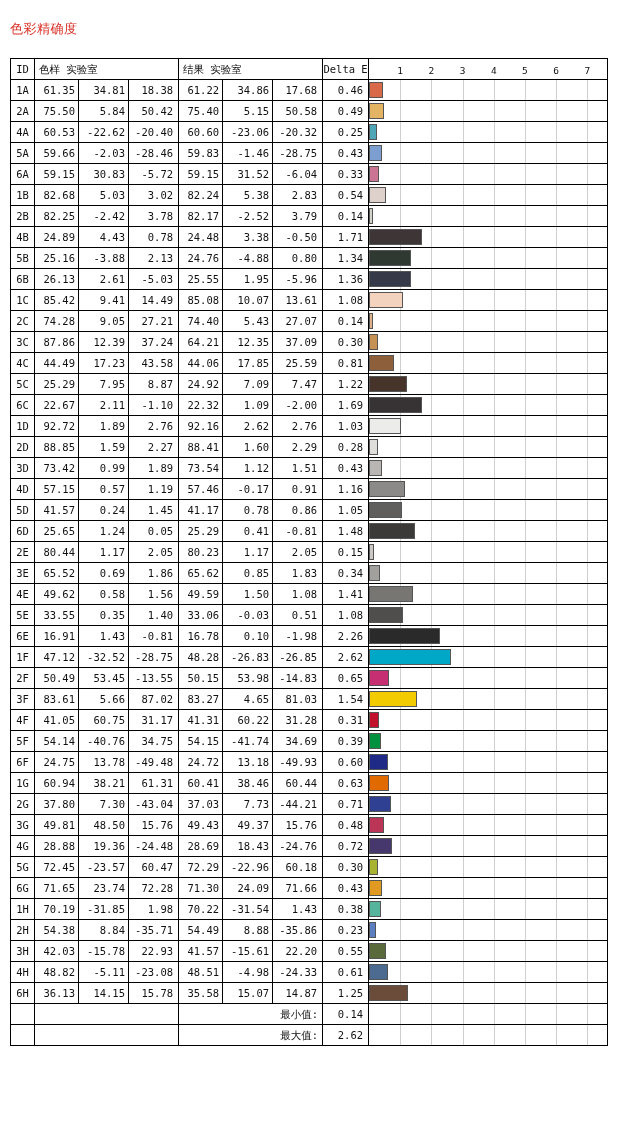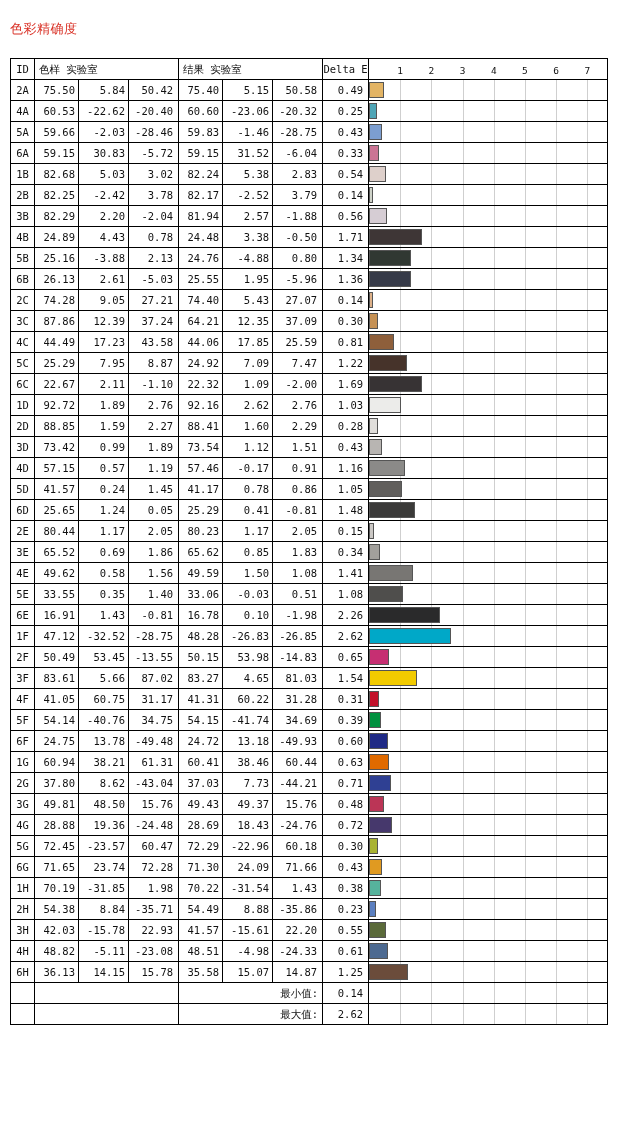--- a/index.html
+++ b/index.html
@@ -113,20 +113,42 @@
                 <span style="left: 124.737px;">4</span>
                 <span style="left: 155.921px;">5</span>
                 <span style="left: 187.105px;">6</span>
                 <span style="left: 218.289px;">7</span>
               </div>
           </td>
         </tr>
       </thead>
       <tbody id="tbody">
           <tr>
+            <td class="c-id">1A</td>
+            <td class="c-l1">61.35</td>
+            <td class="c-a1">34.81</td>
+            <td class="c-b1">18.38</td>
+            <td class="c-l2">61.22</td>
+            <td class="c-a2">34.86</td>
+            <td class="c-b2">17.68</td>
+            <td class="c-de">0.46</td>
+            <td class="barcell">
+              <div class="grid">
+                <i style="left: 31.1842px;"></i>
+                <i style="left: 62.3684px;"></i>
+                <i style="left: 93.5526px;"></i>
+                <i style="left: 124.737px;"></i>
+                <i style="left: 155.921px;"></i>
+                <i style="left: 187.105px;"></i>
+                <i style="left: 218.289px;"></i>
+              </div>
+              <div class="bar" style="width: 14.3447px; background: rgb(216, 106, 74);"></div>
+            </td>
+          </tr>
+          <tr>
             <td class="c-id">2A</td>
             <td class="c-l1">75.50</td>
             <td class="c-a1">5.84</td>
             <td class="c-b1">50.42</td>
             <td class="c-l2">75.40</td>
             <td class="c-a2">5.15</td>
             <td class="c-b2">50.58</td>
             <td class="c-de">0.49</td>
             <td class="barcell">
               <div class="grid">
@@ -245,42 +267,20 @@
                 <i style="left: 93.5526px;"></i>
                 <i style="left: 124.737px;"></i>
                 <i style="left: 155.921px;"></i>
                 <i style="left: 187.105px;"></i>
                 <i style="left: 218.289px;"></i>
               </div>
               <div class="bar" style="width: 4.36579px; background: rgb(207, 211, 201);"></div>
             </td>
           </tr>
           <tr>
-            <td class="c-id">3B</td>
-            <td class="c-l1">82.29</td>
-            <td class="c-a1">2.20</td>
-            <td class="c-b1">-2.04</td>
-            <td class="c-l2">81.94</td>
-            <td class="c-a2">2.57</td>
-            <td class="c-b2">-1.88</td>
-            <td class="c-de">0.56</td>
-            <td class="barcell">
-              <div class="grid">
-                <i style="left: 31.1842px;"></i>
-                <i style="left: 62.3684px;"></i>
-                <i style="left: 93.5526px;"></i>
-                <i style="left: 124.737px;"></i>
-                <i style="left: 155.921px;"></i>
-                <i style="left: 187.105px;"></i>
-                <i style="left: 218.289px;"></i>
-              </div>
-              <div class="bar" style="width: 17.4632px; background: rgb(214, 205, 212);"></div>
-            </td>
-          </tr>
-          <tr>
             <td class="c-id">4B</td>
             <td class="c-l1">24.89</td>
             <td class="c-a1">4.43</td>
             <td class="c-b1">0.78</td>
             <td class="c-l2">24.48</td>
             <td class="c-a2">3.38</td>
             <td class="c-b2">-0.50</td>
             <td class="c-de">1.71</td>
             <td class="barcell">
               <div class="grid">
@@ -333,20 +333,42 @@
                 <i style="left: 93.5526px;"></i>
                 <i style="left: 124.737px;"></i>
                 <i style="left: 155.921px;"></i>
                 <i style="left: 187.105px;"></i>
                 <i style="left: 218.289px;"></i>
               </div>
               <div class="bar" style="width: 42.4105px; background: rgb(54, 58, 72);"></div>
             </td>
           </tr>
           <tr>
+            <td class="c-id">1C</td>
+            <td class="c-l1">85.42</td>
+            <td class="c-a1">9.41</td>
+            <td class="c-b1">14.49</td>
+            <td class="c-l2">85.08</td>
+            <td class="c-a2">10.07</td>
+            <td class="c-b2">13.61</td>
+            <td class="c-de">1.08</td>
+            <td class="barcell">
+              <div class="grid">
+                <i style="left: 31.1842px;"></i>
+                <i style="left: 62.3684px;"></i>
+                <i style="left: 93.5526px;"></i>
+                <i style="left: 124.737px;"></i>
+                <i style="left: 155.921px;"></i>
+                <i style="left: 187.105px;"></i>
+                <i style="left: 218.289px;"></i>
+              </div>
+              <div class="bar" style="width: 33.6789px; background: rgb(243, 211, 189);"></div>
+            </td>
+          </tr>
+          <tr>
             <td class="c-id">2C</td>
             <td class="c-l1">74.28</td>
             <td class="c-a1">9.05</td>
             <td class="c-b1">27.21</td>
             <td class="c-l2">74.40</td>
             <td class="c-a2">5.43</td>
             <td class="c-b2">27.07</td>
             <td class="c-de">0.14</td>
             <td class="barcell">
               <div class="grid">
@@ -841,21 +863,21 @@
                 <i style="left: 155.921px;"></i>
                 <i style="left: 187.105px;"></i>
                 <i style="left: 218.289px;"></i>
               </div>
               <div class="bar" style="width: 19.6461px; background: rgb(224, 106, 0);"></div>
             </td>
           </tr>
           <tr>
             <td class="c-id">2G</td>
             <td class="c-l1">37.80</td>
-            <td class="c-a1">8.62</td>
+            <td class="c-a1">7.30</td>
             <td class="c-b1">-43.04</td>
             <td class="c-l2">37.03</td>
             <td class="c-a2">7.73</td>
             <td class="c-b2">-44.21</td>
             <td class="c-de">0.71</td>
             <td class="barcell">
               <div class="grid">
                 <i style="left: 31.1842px;"></i>
                 <i style="left: 62.3684px;"></i>
                 <i style="left: 93.5526px;"></i>

